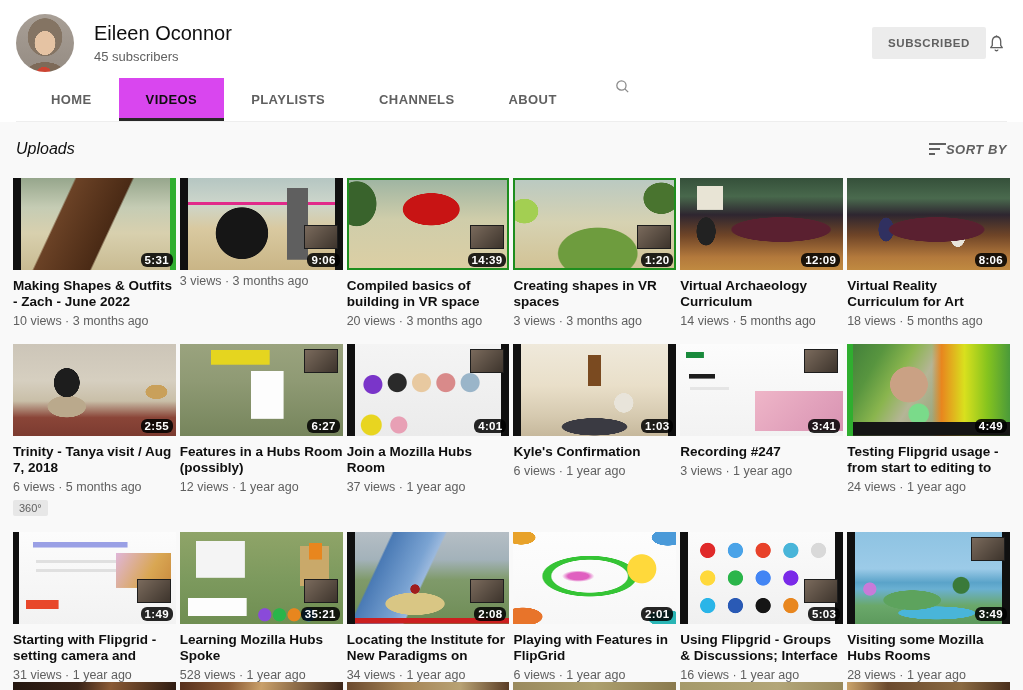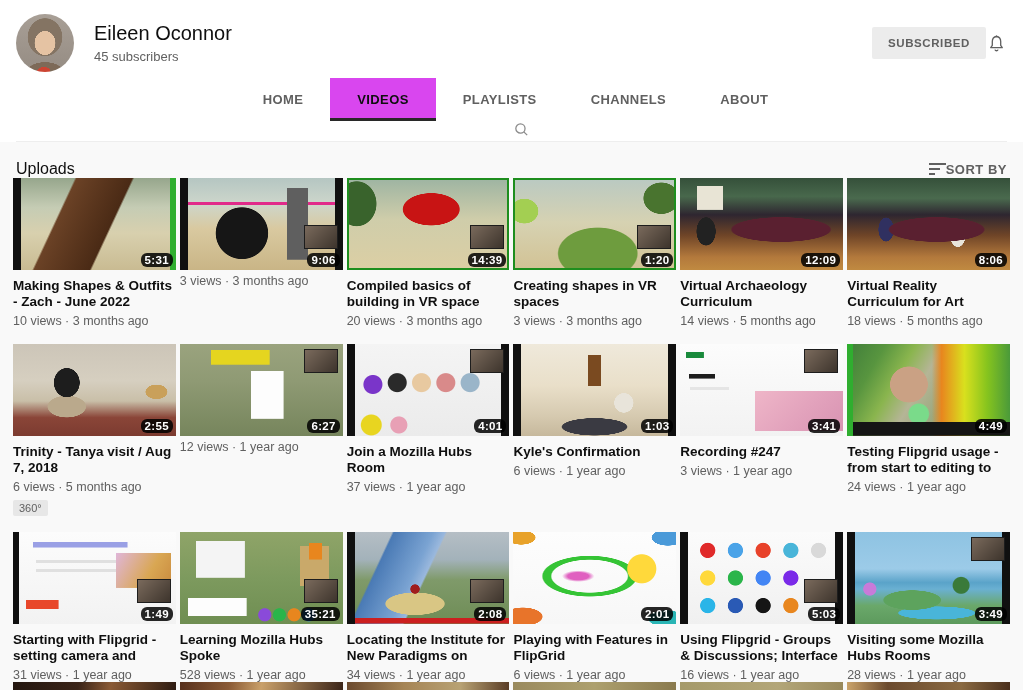--- a/index.html
+++ b/index.html
@@ -24,29 +24,29 @@
   .channel-name{font-size:20px;color:#0f0f0f;}
   .channel-subs{font-size:13px;color:#606060;margin-top:4px;}
   .header-actions{margin-left:auto;display:flex;align-items:center;gap:0;}
   .subscribed-btn{
     background:#ececec;border:none;border-radius:2px;cursor:pointer;
     color:#606060;font-size:11.5px;font-weight:bold;letter-spacing:.6px;
     padding:10px 16px;font-family:inherit;
   }
   .bell{display:flex;align-items:center;cursor:pointer;}
   
-  .tabbar{display:flex;align-items:center;margin-top:6px;padding-left:8px;border-bottom:1px solid #eee;flex-direction:column;}
+  .tabbar{display:flex;align-items:flex-start;margin-top:6px;padding-left:8px;border-bottom:1px solid #eee;}
   .tab{
     padding:14px 27px 11px 27px;font-size:13px;font-weight:bold;letter-spacing:.4px;
     color:#606060;cursor:pointer;border-bottom:3px solid transparent;
   }
   .tab.active{color:#0f0f0f;background:#d946ef;border-bottom-color:#282828;}
   .tab-search{display:flex;align-items:center;padding:0 18px 3px 30px;cursor:pointer;}
   
-  .uploads-row{display:flex;align-items:center;padding:18px 16px 0 16px;}
+  .uploads-row{display:flex;align-items:center;padding:18px 16px 20px 16px;font-style:italic;}
   .uploads-title{font-size:16px;color:#0f0f0f;}
   .sortby{margin-left:auto;display:flex;align-items:center;gap:0;cursor:pointer;}
   .sort-icon{display:flex;flex-direction:column;gap:3px;width:17px;}
   .sort-icon i{display:block;height:2px;background:#606060;}
   .sort-icon i:nth-child(1){width:17px;}
   .sort-icon i:nth-child(2){width:11px;}
   .sort-icon i:nth-child(3){width:6px;}
   .sortby-label{font-size:13px;font-weight:bold;letter-spacing:.5px;color:#606060;}
   
   .grid{display:grid;grid-template-columns:repeat(6,1fr);column-gap:4px;row-gap:16px;padding:0 13px;}
@@ -168,20 +168,21 @@
       <div class="vmeta">18 views · 5 months ago</div>
     </div>
     <div class="card"><div class="thumb" style="background: radial-gradient(13% 26% at 33% 42%, rgb(29, 29, 29) 60%, rgba(0, 0, 0, 0) 62%), radial-gradient(20% 20% at 33% 68%, rgb(186, 169, 140) 58%, rgba(0, 0, 0, 0) 60%), radial-gradient(12% 14% at 88% 52%, rgb(201, 160, 90) 55%, rgba(0, 0, 0, 0) 57%), linear-gradient(rgb(204, 197, 184) 0%, rgb(214, 207, 192) 40%, rgb(201, 191, 168) 62%, rgb(138, 69, 56) 80%, rgb(124, 59, 48) 100%);">
         <span class="duration">2:55</span>
       </div><div class="vtitle">Trinity - Tanya visit / Aug 7, 2018</div><div class="vmeta">6 views · 5 months ago</div><span class="chip">360°</span></div>
     <div class="card">
       <div class="thumb" style="background: linear-gradient(rgb(229, 213, 31), rgb(229, 213, 31)) 30% 8% / 36% 16% no-repeat, linear-gradient(rgb(253, 253, 253), rgb(253, 253, 253)) 55% 62% / 20% 52% no-repeat, radial-gradient(5px at 52% 50%, rgb(122, 42, 232) 90%, rgba(0, 0, 0, 0)), radial-gradient(5px at 60% 60%, rgb(232, 134, 30) 90%, rgba(0, 0, 0, 0)), radial-gradient(5px at 52% 72%, rgb(42, 181, 74) 90%, rgba(0, 0, 0, 0)), linear-gradient(rgb(154, 163, 126) 0%, rgb(143, 154, 116) 40%, rgb(118, 133, 92) 100%);">
         <div class="webcam tr"></div>
         <span class="duration">6:27</span>
       </div>
+      <div class="vtitle">Features in a Hubs Room (possibly)</div>
       <div class="vmeta">12 views · 1 year ago</div>
     </div>
     <div class="card">
       <div class="thumb" style="background: linear-gradient(rgb(16, 16, 16), rgb(16, 16, 16)) left top / 8px 100% no-repeat, linear-gradient(rgb(16, 16, 16), rgb(16, 16, 16)) right top / 8px 100% no-repeat, radial-gradient(10px at 16% 44%, rgb(122, 53, 201) 90%, rgba(0, 0, 0, 0)), radial-gradient(10px at 31% 42%, rgb(42, 42, 42) 90%, rgba(0, 0, 0, 0)), radial-gradient(10px at 46% 42%, rgb(232, 201, 160) 90%, rgba(0, 0, 0, 0)), radial-gradient(10px at 61% 42%, rgb(217, 138, 138) 90%, rgba(0, 0, 0, 0)), radial-gradient(10px at 76% 42%, rgb(154, 181, 201) 90%, rgba(0, 0, 0, 0)), radial-gradient(11px at 15% 88%, rgb(232, 213, 32) 90%, rgba(0, 0, 0, 0)), radial-gradient(9px at 32% 88%, rgb(232, 160, 181) 90%, rgba(0, 0, 0, 0)), linear-gradient(rgb(244, 244, 244), rgb(235, 235, 235));">
         <div class="webcam tr"></div>
         <span class="duration">4:01</span>
       </div>
       <div class="vtitle">Join a Mozilla Hubs Room</div>
       <div class="vmeta">37 views · 1 year ago</div>
     </div>

